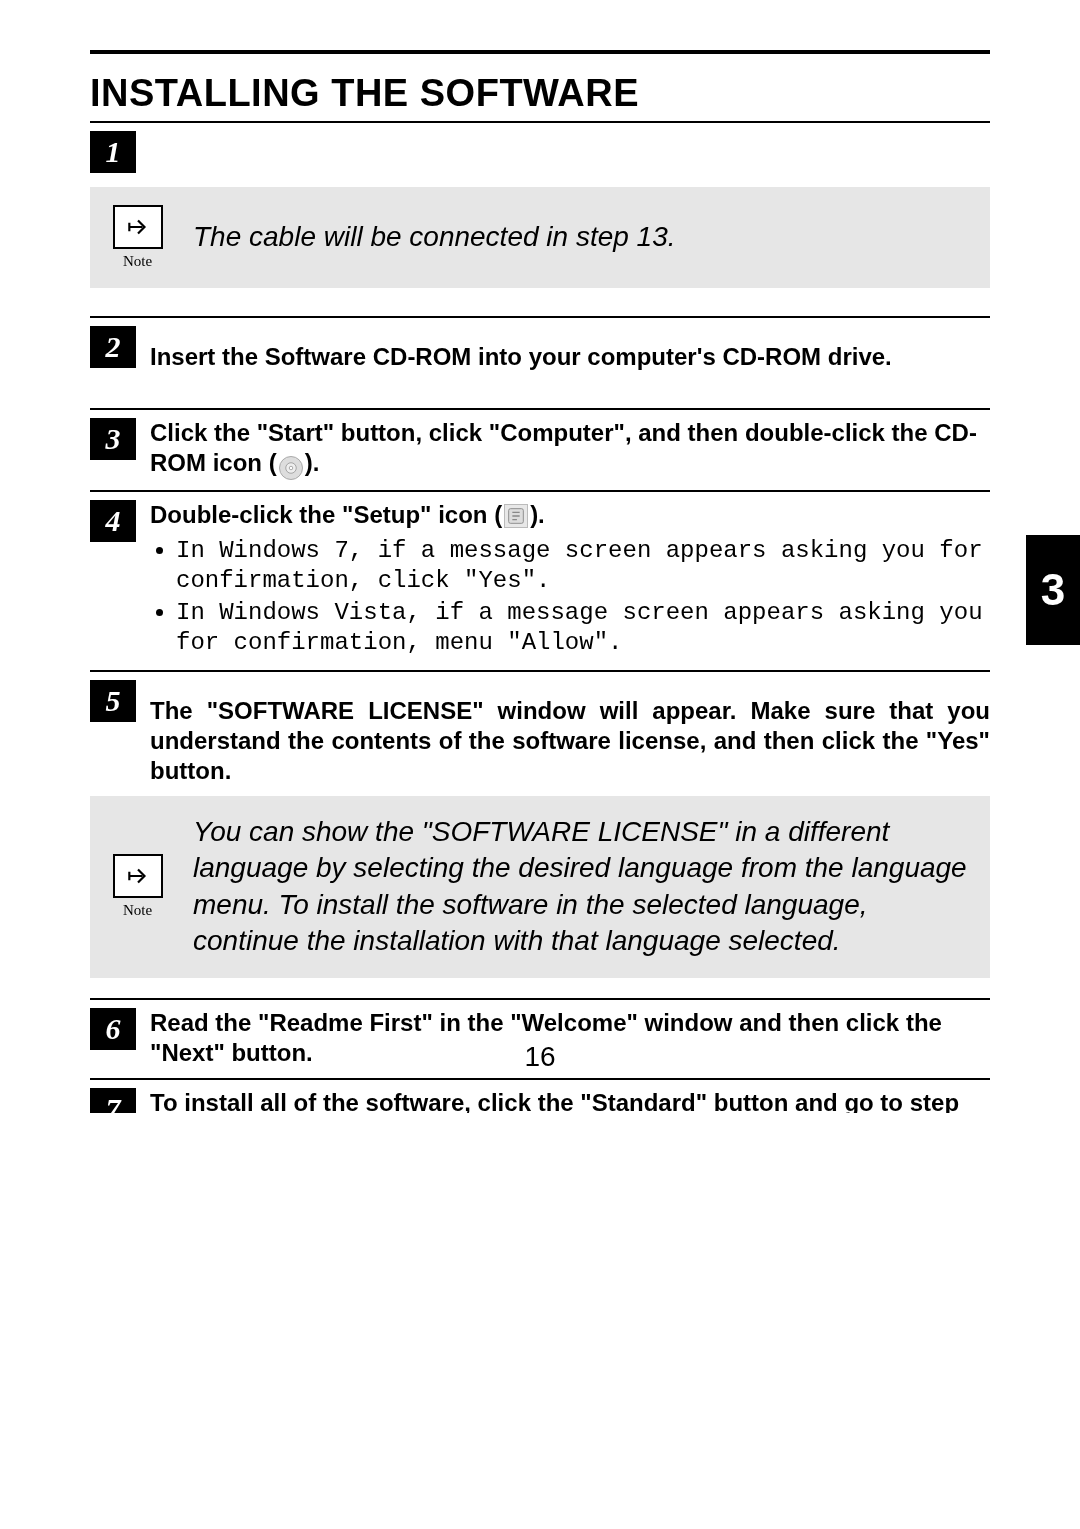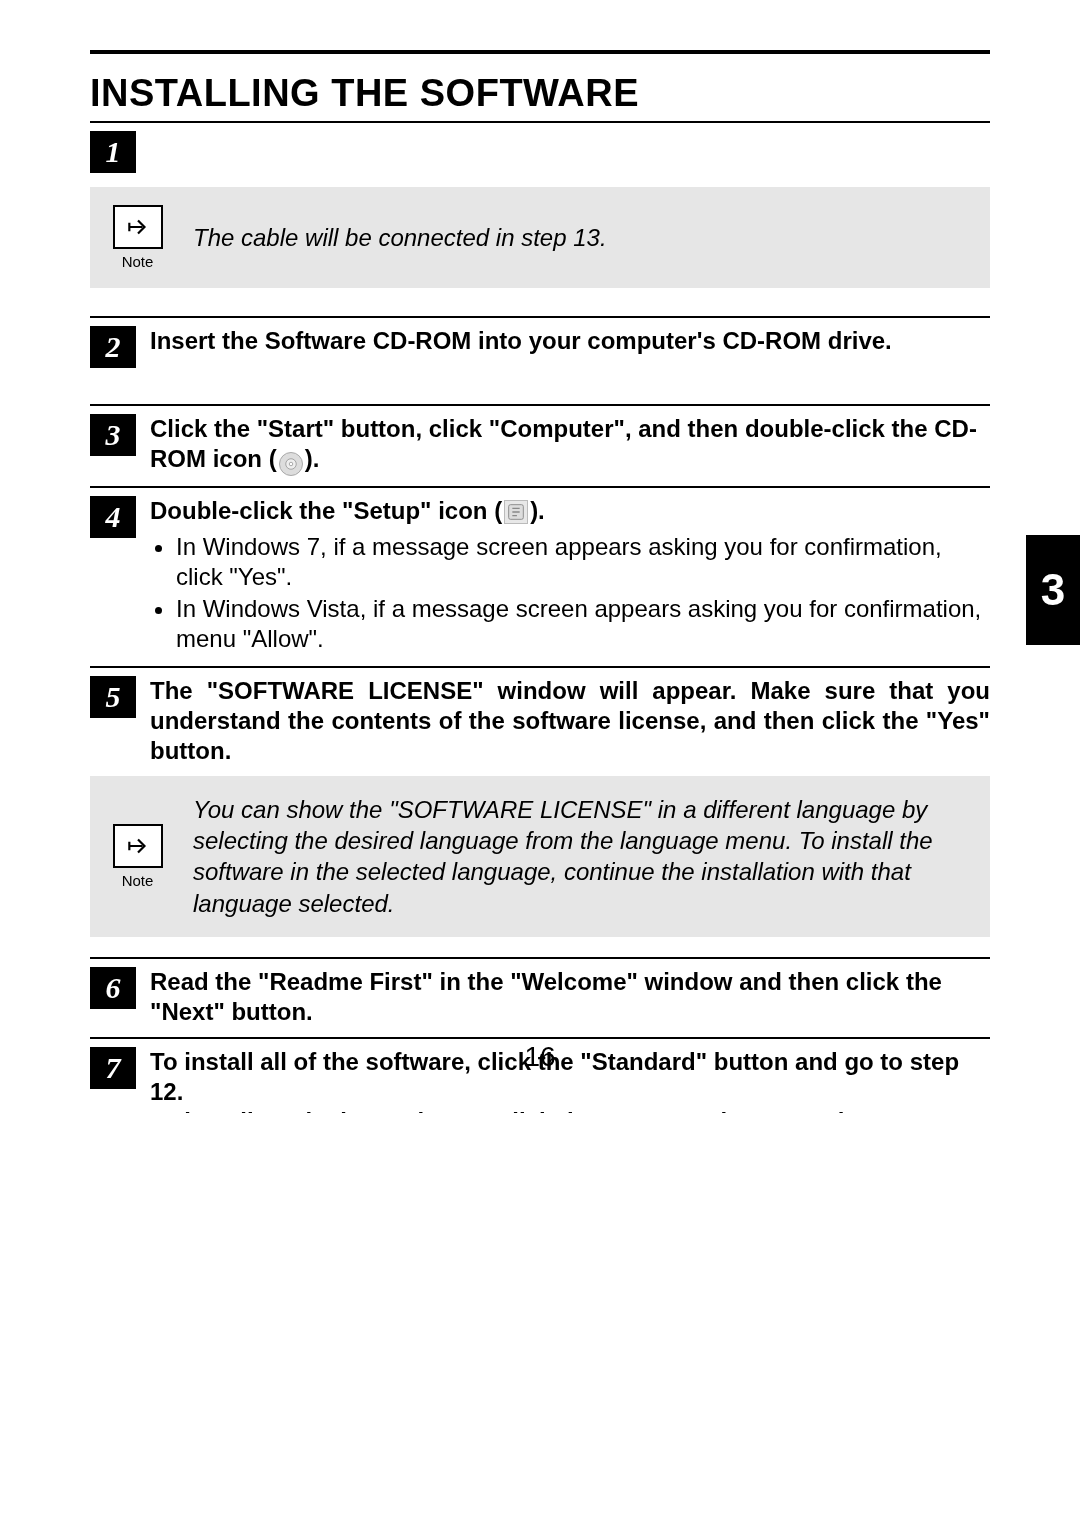--- a/index.html
+++ b/index.html
@@ -53,20 +53,21 @@
     flex: 1;
     font-size: 24px;
     line-height: 1.25;
   }
   .step-head {
     font-weight: 700;
   }
   .step-head.justify {
     text-align: justify;
     text-justify: inter-word;
+    margin-top: 16px;
   }
   .step-sub {
     font-weight: 400;
     margin-top: 2px;
   }
   ul.bullets {
     margin: 6px 0 0 0;
     padding-left: 26px;
     font-size: 24px;
     line-height: 1.25;
@@ -94,24 +95,25 @@
     display: flex;
     align-items: center;
     justify-content: center;
     margin: 0 auto 4px auto;
     background: #fff;
   }
   .note-icon svg { display:block; }
   .note-label {
     font-size: 15px;
     text-align: center;
+    font-family: Liberation Serif, serif;
   }
   .note-text {
     font-style: italic;
-    font-size: 24px;
+    font-size: 28px;
     line-height: 1.3;
     flex: 1;
   }
   .inline-icon {
     display: inline-flex;
     vertical-align: -4px;
     width: 22px;
     height: 22px;
     border-radius: 50%;
     background: #ddd;
@@ -214,21 +216,21 @@
     <div class="step-num">4</div>
     <div class="step-body">
       <div class="step-head">
         <span>Double-click the "Setup" icon (</span><span class="inline-icon2">
             <svg viewBox="0 0 24 24">
               <rect x="4" y="4" width="16" height="16" rx="2" fill="#ddd" stroke="#888"></rect>
               <path d="M8 8h8M8 12h8M8 16h5" stroke="#888" stroke-width="1.5"></path>
             </svg>
           </span><span>).</span>
       </div>
-      <ul class="bullets" style="">
+      <ul class="bullets" style="font-family:Liberation Mono, monospace;">
         <li>In Windows 7, if a message screen appears asking you for confirmation, click "Yes".</li>
         <li>In Windows Vista, if a message screen appears asking you for confirmation, menu "Allow".</li>
       </ul>
     </div>
   </div>
 
   <div class="sec-rule" style="margin-top:10px;"></div>
   <div class="step">
     <div class="step-num">5</div>
     <div class="step-body">

